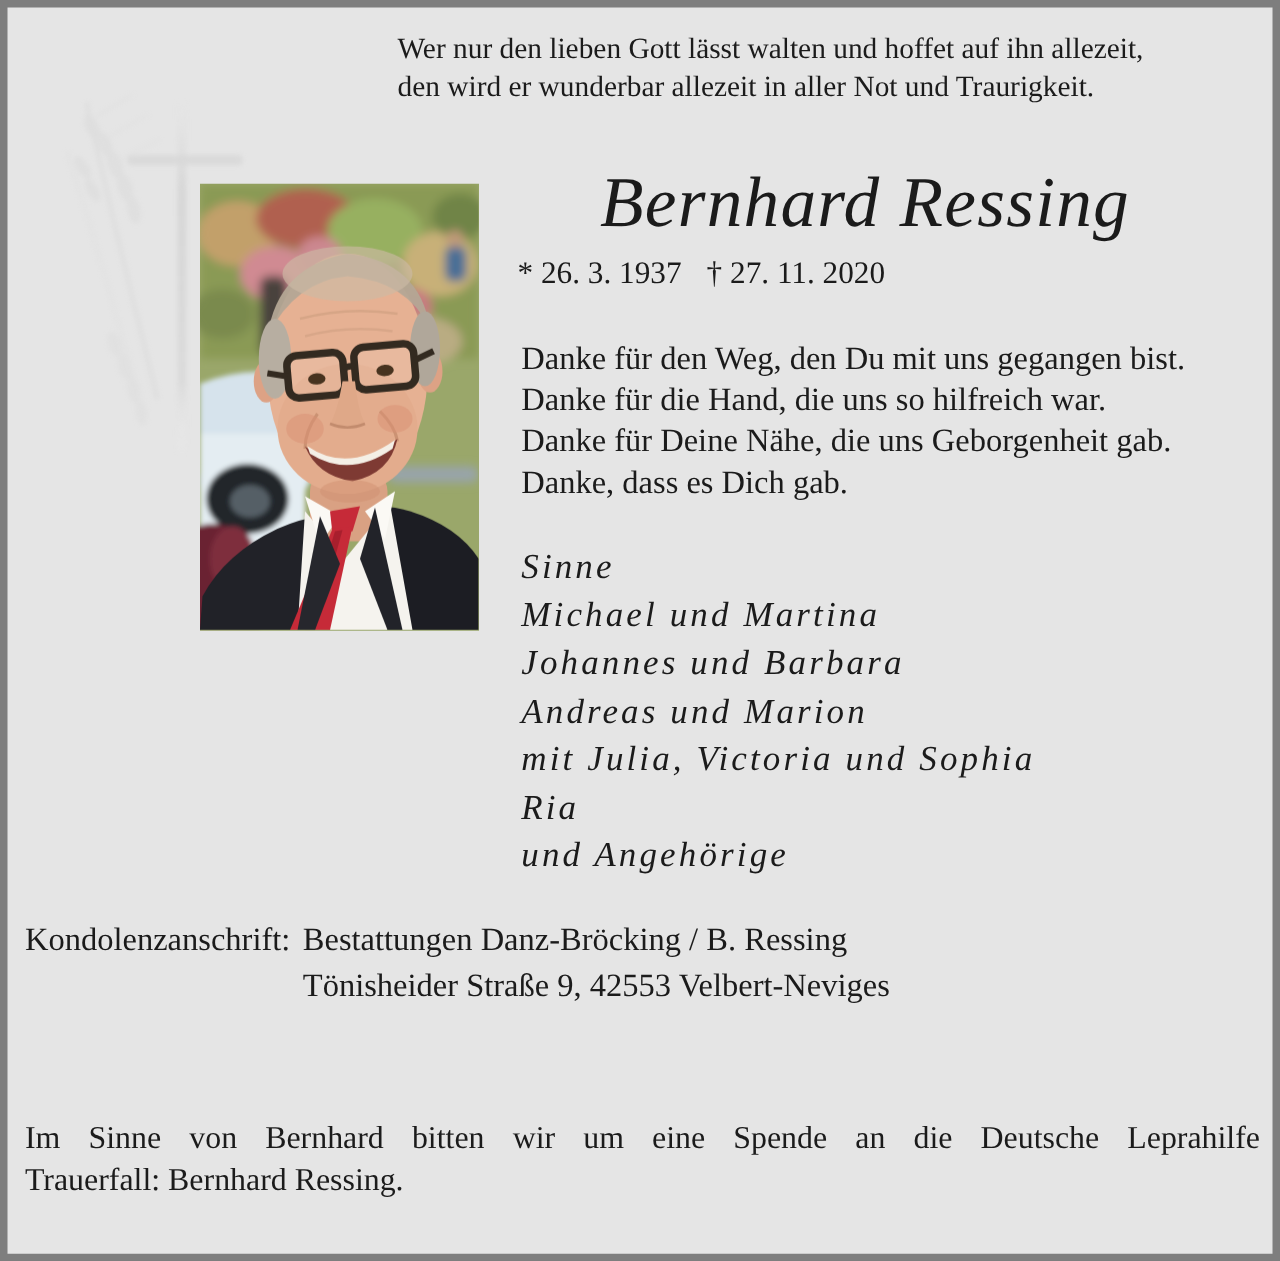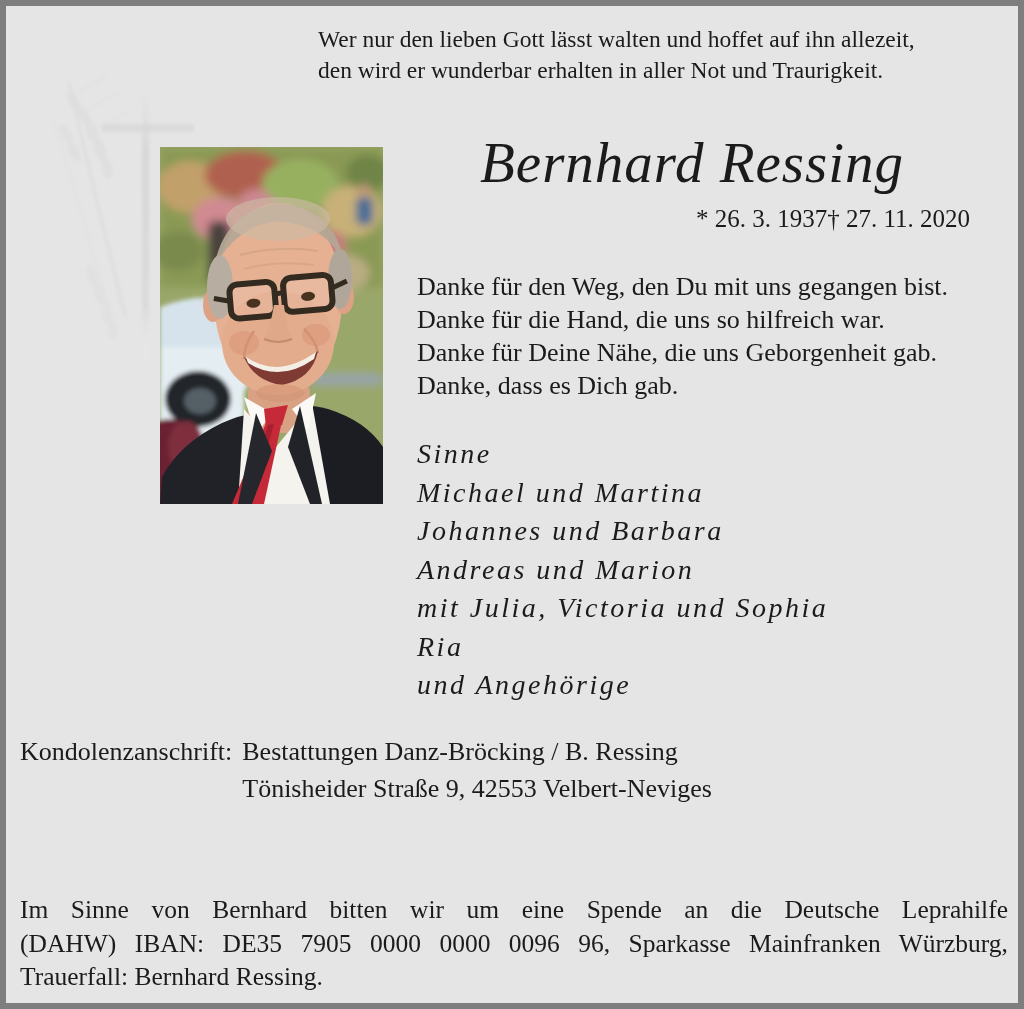--- a/index.html
+++ b/index.html
@@ -27,23 +27,24 @@
     text-align:center;
     font-style:italic;
     font-size:57px;
     letter-spacing:1px;
     line-height:62px;
     white-space:nowrap;
   }
 
   .dates {
     left:408px; top:198px; width:556px;
-    display:flex; justify-content:flex-end;
+    display:flex; justify-content:flex-start;
     font-size:25px; line-height:30px;
     white-space:nowrap;
+    gap:20px;
   }
 
   .thanks { left:411px; top:264px; font-size:26px; line-height:33px; white-space:nowrap; }
 
   .mourners {
     left:411px; top:429px;
     font-style:italic;
     font-size:28px; line-height:38.5px;
     letter-spacing:2.5px;
     white-space:nowrap;
@@ -212,21 +213,21 @@
 
       <ellipse cx="84" cy="196" rx="15" ry="12" fill="#d98f74" opacity="0.5"></ellipse>
       <ellipse cx="156" cy="188" rx="14" ry="11" fill="#d98f74" opacity="0.5"></ellipse>
 
       <ellipse cx="120" cy="246" rx="24" ry="9" fill="#cf8d6f" opacity="0.45"></ellipse>
     </svg>
   </div>
 
   <div class="abs verse">
       <div>Wer nur den lieben Gott lässt walten und hoffet auf ihn allezeit,</div>
-      <div>den wird er wunderbar erhalten in aller Not und Traurigkeit.</div>
+      <div>den wird er wunderbar allezeit in aller Not und Traurigkeit.</div>
     </div>
 
   <div class="abs deceased-name">Bernhard Ressing</div>
 
   <div class="abs dates">
     <span>* 26. 3. 1937</span>
     <span>† 27. 11. 2020</span>
   </div>
 
   <div class="abs thanks">
@@ -250,17 +251,16 @@
     <span>Kondolenzanschrift:</span>
     <div>
         <div>Bestattungen Danz-Bröcking / B. Ressing</div>
         <div>Tönisheider Straße 9, 42553 Velbert-Neviges</div>
       </div>
   </div>
 
 
   <div class="abs donation">
       <div>Im Sinne von Bernhard bitten wir um eine Spende an die Deutsche Leprahilfe</div>
-      <div>(DAHW) IBAN: DE35 7905 0000 0000 0096 96, Sparkasse Mainfranken Würzburg,</div>
       <div>Trauerfall: Bernhard Ressing.</div>
     </div>
 
 </div>
 
 </body></html>

